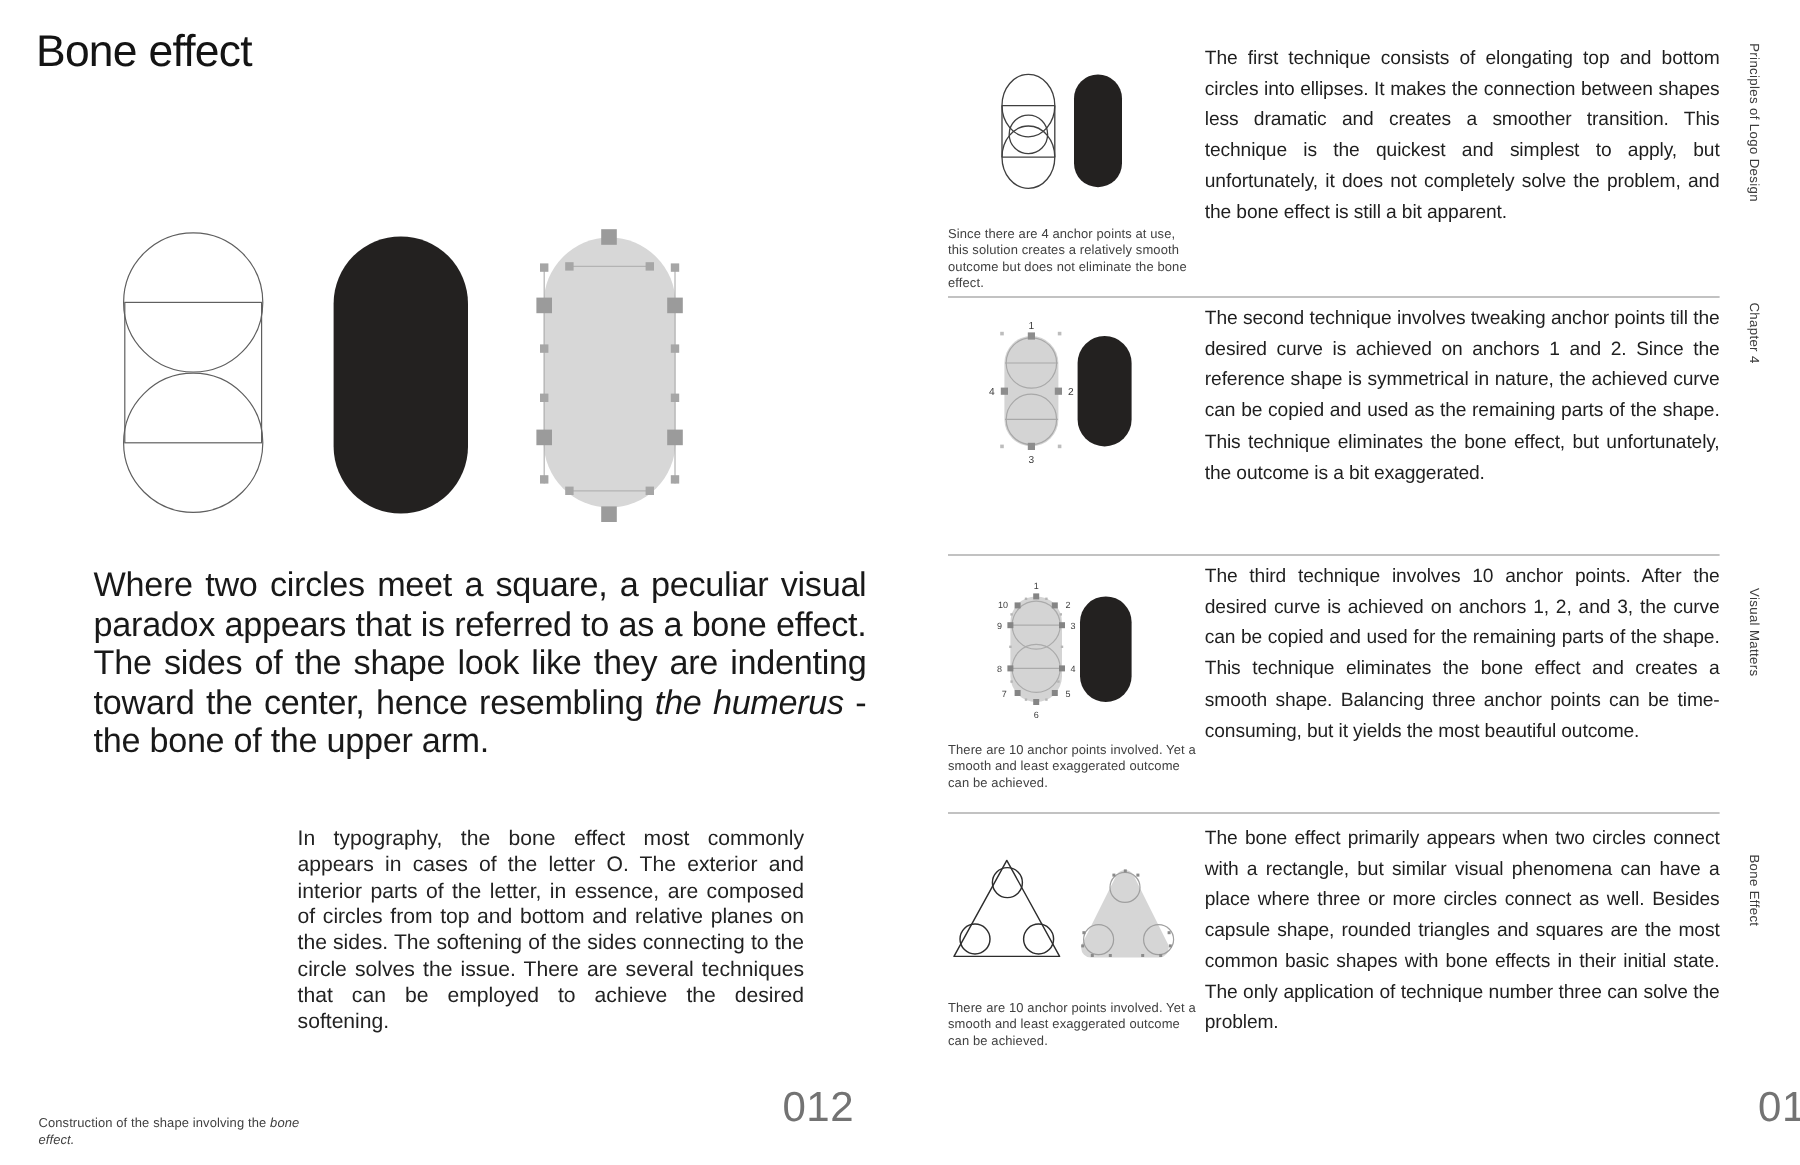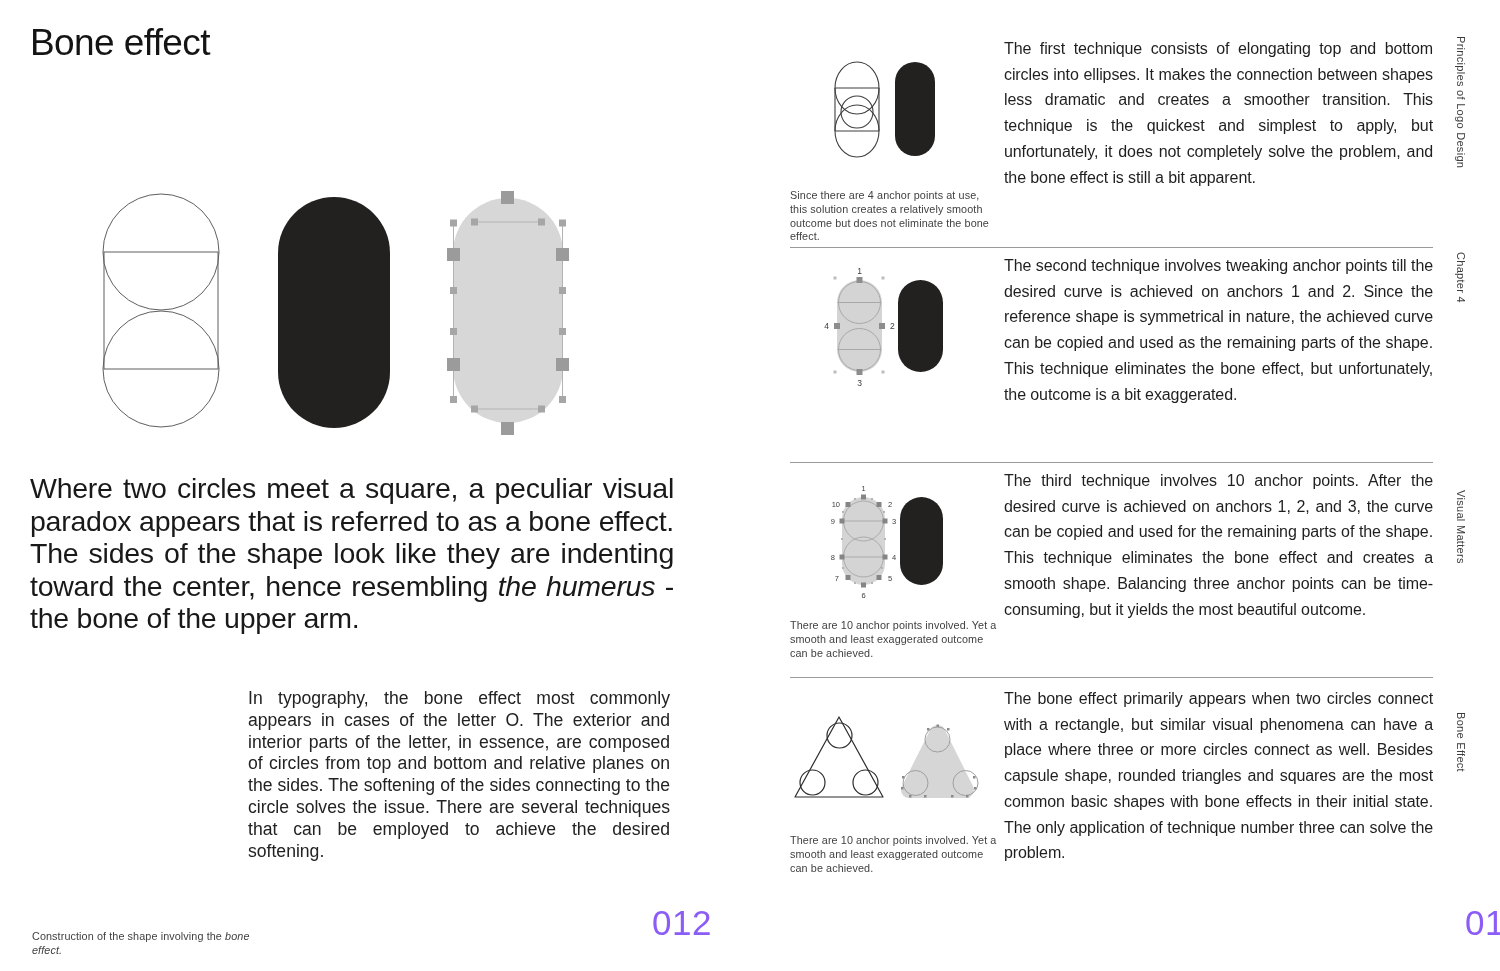--- a/index.html
+++ b/index.html
@@ -11,31 +11,32 @@
     color:#1d1d1d;
     overflow:hidden;
   }
   .abs{position:absolute;}
   .page-title{
     font-size:37px;line-height:1.05;letter-spacing:-0.6px;color:#141414;
   }
   .intro{
     font-size:28.5px;line-height:32.6px;letter-spacing:-0.25px;color:#191919;
     text-align:justify;
+    margin-left:48px;
   }
   .intro em, .caption em{font-style:italic;}
   .body-indent{
     font-size:17.6px;line-height:21.8px;color:#222222;
     text-align:justify;
   }
   .caption{
     font-size:10.8px;line-height:13.8px;color:#414141;letter-spacing:0.1px;
   }
   .pagenum{
-    font-size:35px;letter-spacing:0.5px;color:#8b5cf6;
+    font-size:35px;letter-spacing:0.5px;color:#737373;
   }
   .row-text{
     font-size:16px;line-height:25.7px;color:#1f1f1f;letter-spacing:-0.1px;
     text-align:justify;
   }
   .divider{
     position:absolute;height:1px;background:#9a9a9a;left:790px;width:643px;
   }
   .sidebar-label{
     position:absolute;left:1455px;

